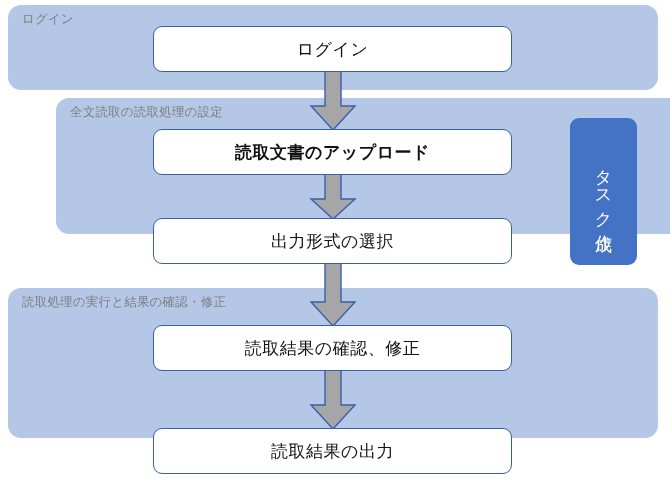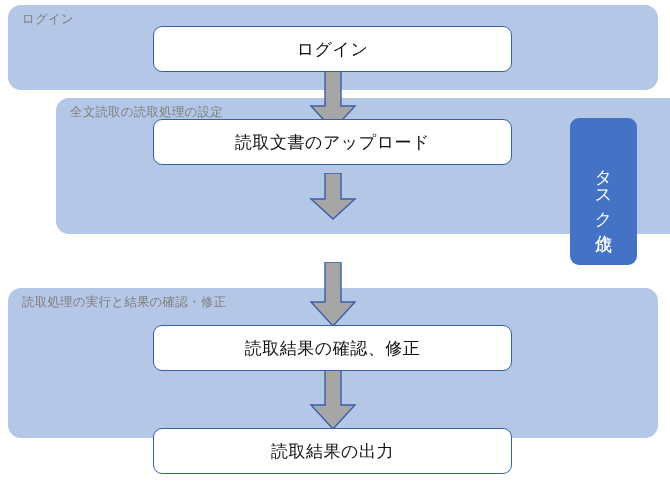--- a/index.html
+++ b/index.html
@@ -48,21 +48,21 @@
     justify-content:center;
   }
   .pbox span{
     font-size:17px;
     color:#111111;
     letter-spacing:.5px;
     line-height:1;
     white-space:nowrap;
   }
   #box-login    {top:26px;}
-  #box-upload   {top:119px;}
+  #box-upload   {top:129px;font-weight:bold;}
   #box-format   {top:218px;}
   #box-verify   {top:325px;}
   #box-output   {top:428px;}
 
   
   .arrow{
     position:absolute;
     left:308px;
     width:50px;
   }
@@ -138,20 +138,23 @@
   </div>
 
   <div class="pbox" id="box-login">
     <span>ログイン</span>
   </div>
 
   <div class="pbox" id="box-upload">
     <span>読取文書のアップロード</span>
   </div>
 
+  <div class="pbox" id="box-format">
+    <span>出力形式の選択</span>
+  </div>
 
   <div class="pbox" id="box-output">
     <span>読取結果の出力</span>
   </div>
 
   <div class="pbox" id="box-verify">
     <span>読取結果の確認、修正</span>
   </div>
 
   <div id="task-box">

